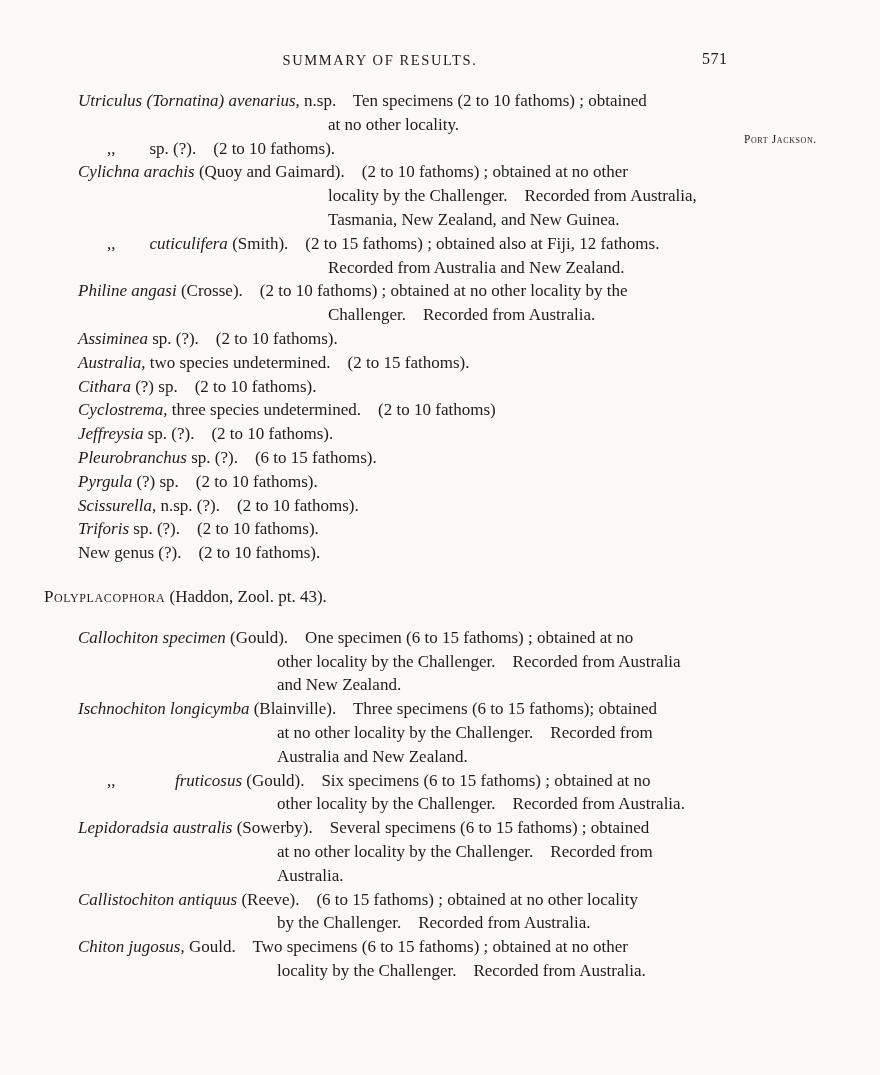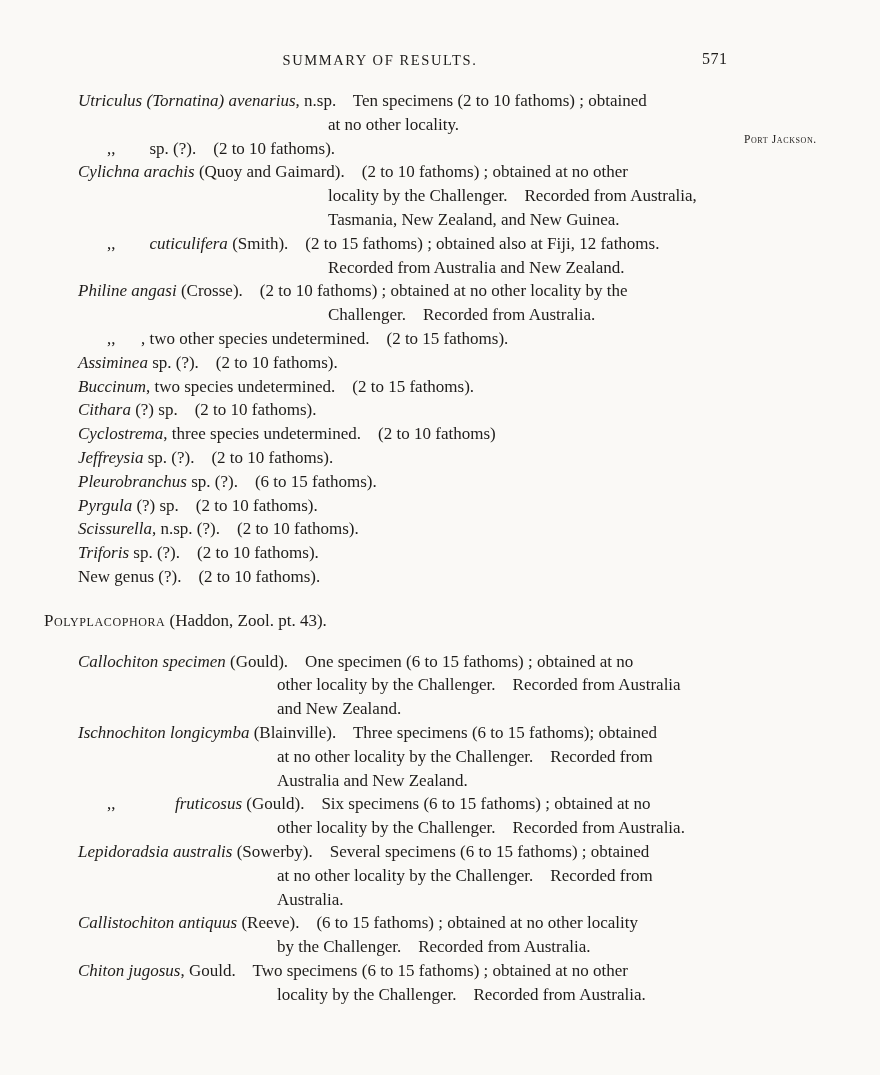--- a/index.html
+++ b/index.html
@@ -75,23 +75,22 @@
       <div class="ln ind-e"><span class="it">Utriculus (Tornatina) avenarius</span><span class="rm">, n.sp.    Ten specimens (2 to 10 fathoms) ; obtained</span></div>
       <div class="ln ind-c1"><span class="rm">at no other locality.</span></div>
       <div class="ln ind-d"><span class="rm">,,        sp. (?).    (2 to 10 fathoms).</span></div>
       <div class="ln ind-e"><span class="it">Cylichna arachis</span><span class="rm"> (Quoy and Gaimard).    (2 to 10 fathoms) ; obtained at no other</span></div>
       <div class="ln ind-c1"><span class="rm">locality by the Challenger.    Recorded from Australia,</span></div>
       <div class="ln ind-c1"><span class="rm">Tasmania, New Zealand, and New Guinea.</span></div>
       <div class="ln ind-d"><span class="rm">,,        </span><span class="it">cuticulifera</span><span class="rm"> (Smith).    (2 to 15 fathoms) ; obtained also at Fiji, 12 fathoms.</span></div>
       <div class="ln ind-c1"><span class="rm">Recorded from Australia and New Zealand.</span></div>
       <div class="ln ind-e"><span class="it">Philine angasi</span><span class="rm"> (Crosse).    (2 to 10 fathoms) ; obtained at no other locality by the</span></div>
       <div class="ln ind-c1"><span class="rm">Challenger.    Recorded from Australia.</span></div>
-      <div class="ln ind-d"><span class="rm">,,      , two other species undetermined.    (2 to 15 fathoms).</span></div>
       <div class="ln ind-e"><span class="it">Assiminea</span><span class="rm"> sp. (?).    (2 to 10 fathoms).</span></div>
-      <div class="ln ind-e"><span class="it">Buccinum</span><span class="rm">, two species undetermined.    (2 to 15 fathoms).</span></div>
+      <div class="ln ind-e"><span class="it">Australia</span><span class="rm">, two species undetermined.    (2 to 15 fathoms).</span></div>
       <div class="ln ind-e"><span class="it">Cithara</span><span class="rm"> (?) sp.    (2 to 10 fathoms).</span></div>
       <div class="ln ind-e"><span class="it">Cyclostrema</span><span class="rm">, three species undetermined.    (2 to 10 fathoms)</span></div>
       <div class="ln ind-e"><span class="it">Jeffreysia</span><span class="rm"> sp. (?).    (2 to 10 fathoms).</span></div>
       <div class="ln ind-e"><span class="it">Pleurobranchus</span><span class="rm"> sp. (?).    (6 to 15 fathoms).</span></div>
       <div class="ln ind-e"><span class="it">Pyrgula</span><span class="rm"> (?) sp.    (2 to 10 fathoms).</span></div>
       <div class="ln ind-e"><span class="it">Scissurella</span><span class="rm">, n.sp. (?).    (2 to 10 fathoms).</span></div>
       <div class="ln ind-e"><span class="it">Triforis</span><span class="rm"> sp. (?).    (2 to 10 fathoms).</span></div>
       <div class="ln ind-e"><span class="rm">New genus (?).    (2 to 10 fathoms).</span></div>
       <div class="ln ind-h"><span class="sc">Polyplacophora</span><span class="rm"> (Haddon, Zool. pt. 43).</span></div>
       <div class="ln ind-e"><span class="it">Callochiton specimen</span><span class="rm"> (Gould).    One specimen (6 to 15 fathoms) ; obtained at no</span></div>

